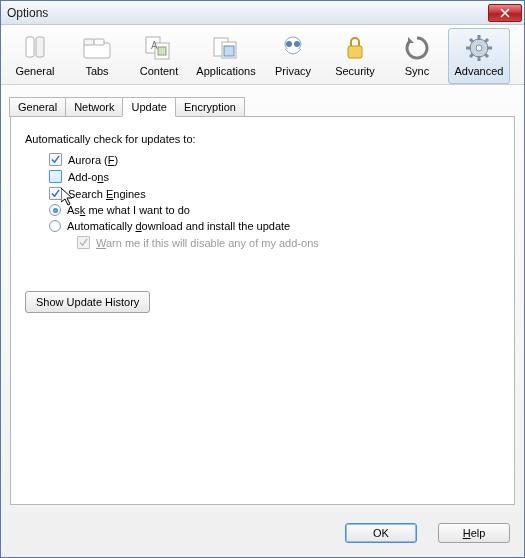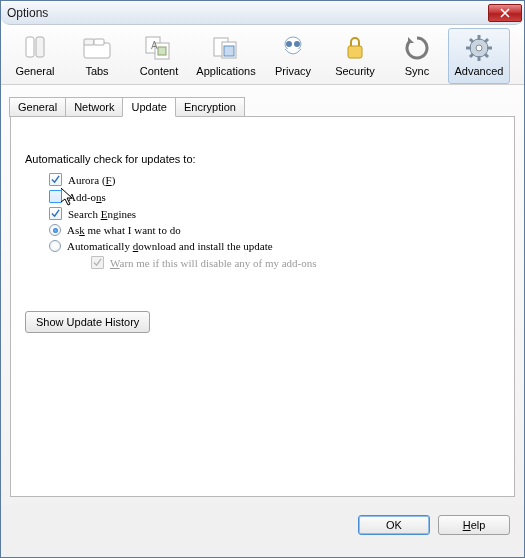--- a/index.html
+++ b/index.html
@@ -21,21 +21,20 @@
     box-shadow: 0 0 3px rgba(0,0,0,0.3);
   }
   .titlebar {
     height: 24px;
     background: linear-gradient(#f7f9fc, #dce5f0);
     border-bottom: 1px solid #c0c9d4;
     display: flex;
     align-items: center;
     padding: 0 2px 0 6px;
     justify-content: space-between;
-    border-radius: 9px;
   }
   .titlebar-text { color: #1a1a1a; font-size: 12px; }
   .close-btn {
     width: 34px; height: 18px;
     background: linear-gradient(#e58a8a, #c83838 45%, #b02020 55%, #cf4040);
     border: 1px solid #8a1a1a;
     border-radius: 2px;
     display: flex; align-items: center; justify-content: center;
   }
   .close-btn svg { width: 10px; height: 10px; }
@@ -97,30 +96,29 @@
   .content-panel {
     flex: 1;
     margin: 0 9px 8px 9px;
     border: 1px solid #b8b8b8;
     border-top: none;
     background: #fff;
     padding: 16px 14px;
     font-size: 11px;
     color: #000;
   }
-  .section-label { margin-bottom: 8px; margin-top: 20px; }
+  .section-label { margin-bottom: 8px; }
   .check-row, .radio-row {
     display: flex;
     align-items: center;
     gap: 6px;
     margin: 4px 0;
-    font-family: Liberation Serif, serif;
   }
   .indent1 { margin-left: 24px; }
-  .indent2 { margin-left: 66px; }
+  .indent2 { margin-left: 52px; }
   .chk {
     width: 13px; height: 13px;
     border: 1px solid #8a9bad;
     background: linear-gradient(#fff,#eef3f9);
     display: inline-flex; align-items:center; justify-content:center;
     border-radius:1px;
     flex-shrink:0;
   }
   .chk.checked svg { display:block; }
   .chk svg { display:none; width:9px; height:9px; }
@@ -147,22 +145,22 @@
     padding: 4px 10px;
     border: 1px solid #a0a0a0;
     border-radius: 3px;
     background: linear-gradient(#fcfcfc,#e7e7e7);
     font-size: 11px;
     display:inline-block;
   }
   .button-row {
     display: flex;
     justify-content: flex-end;
-    gap: 8px;
-    padding: 10px 14px 22px;
+    gap: 21px;
+    padding: 10px 14px 14px;
     background: #f0f0f0;
   }
   .dlg-btn {
     min-width: 72px;
     padding: 3px 12px;
     border: 1px solid #a0a0a0;
     border-radius: 3px;
     background: linear-gradient(#fcfcfc,#e7e7e7);
     font-size: 11px;
     text-align:center;

